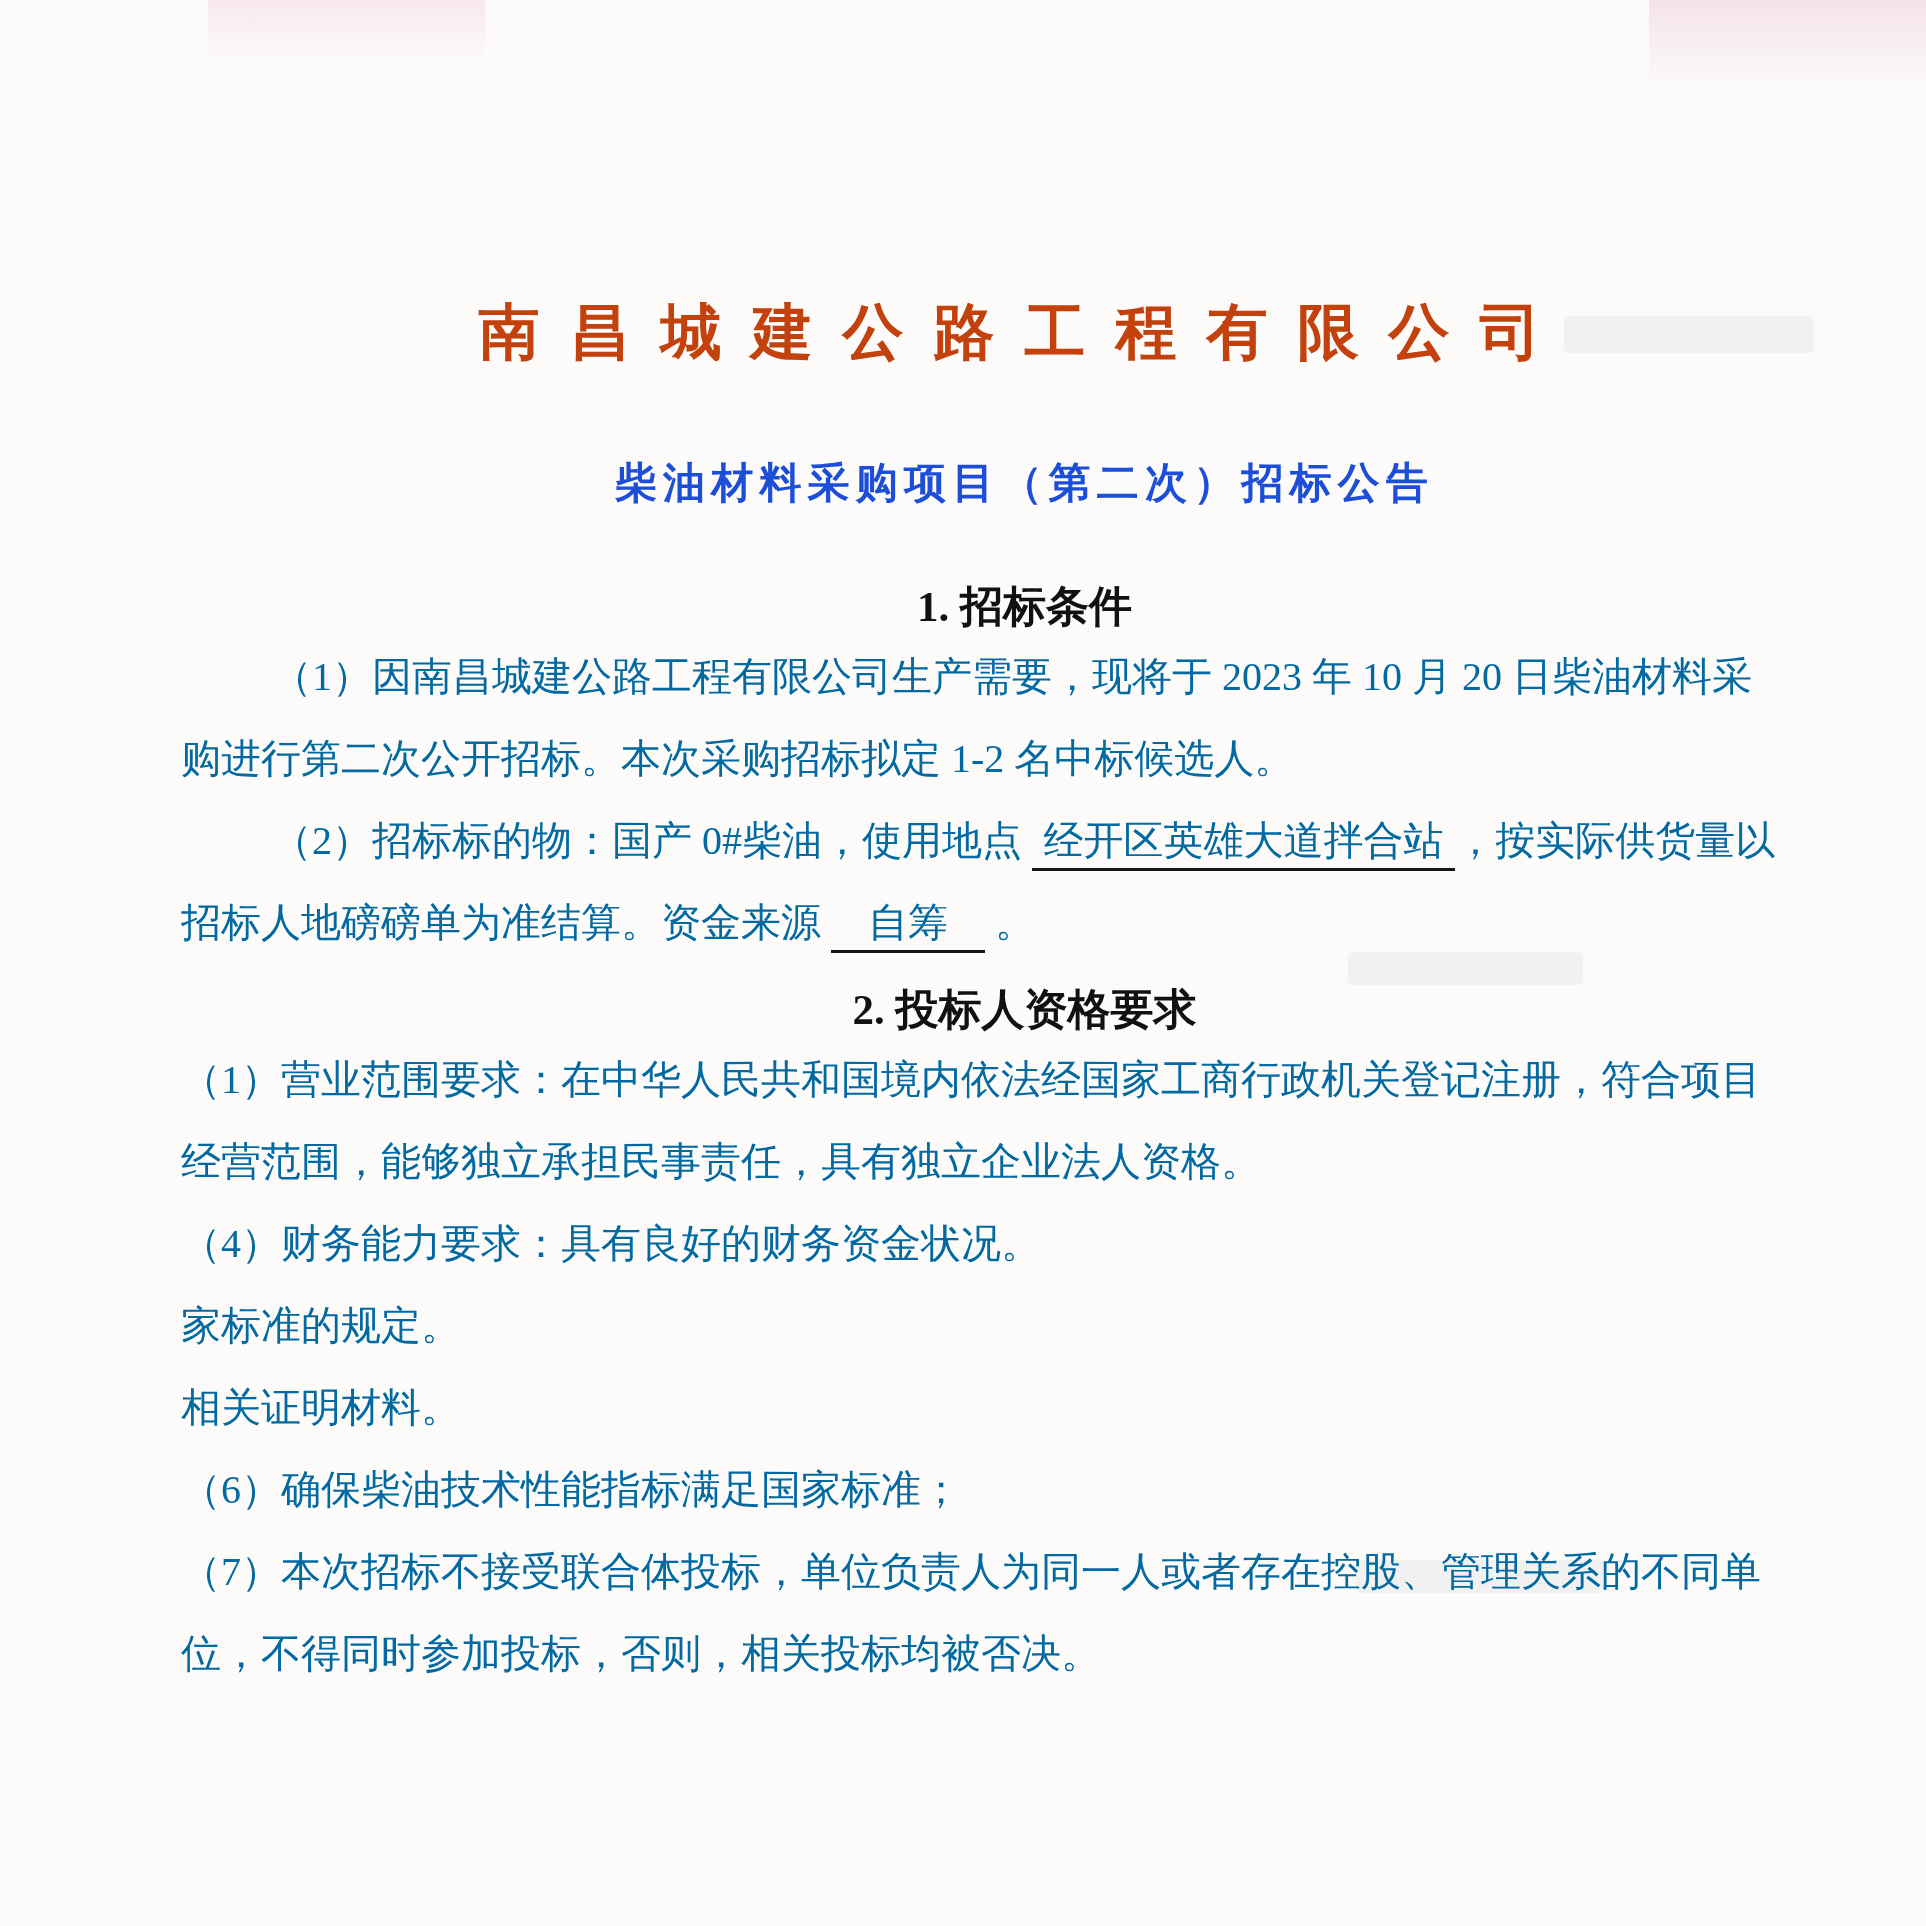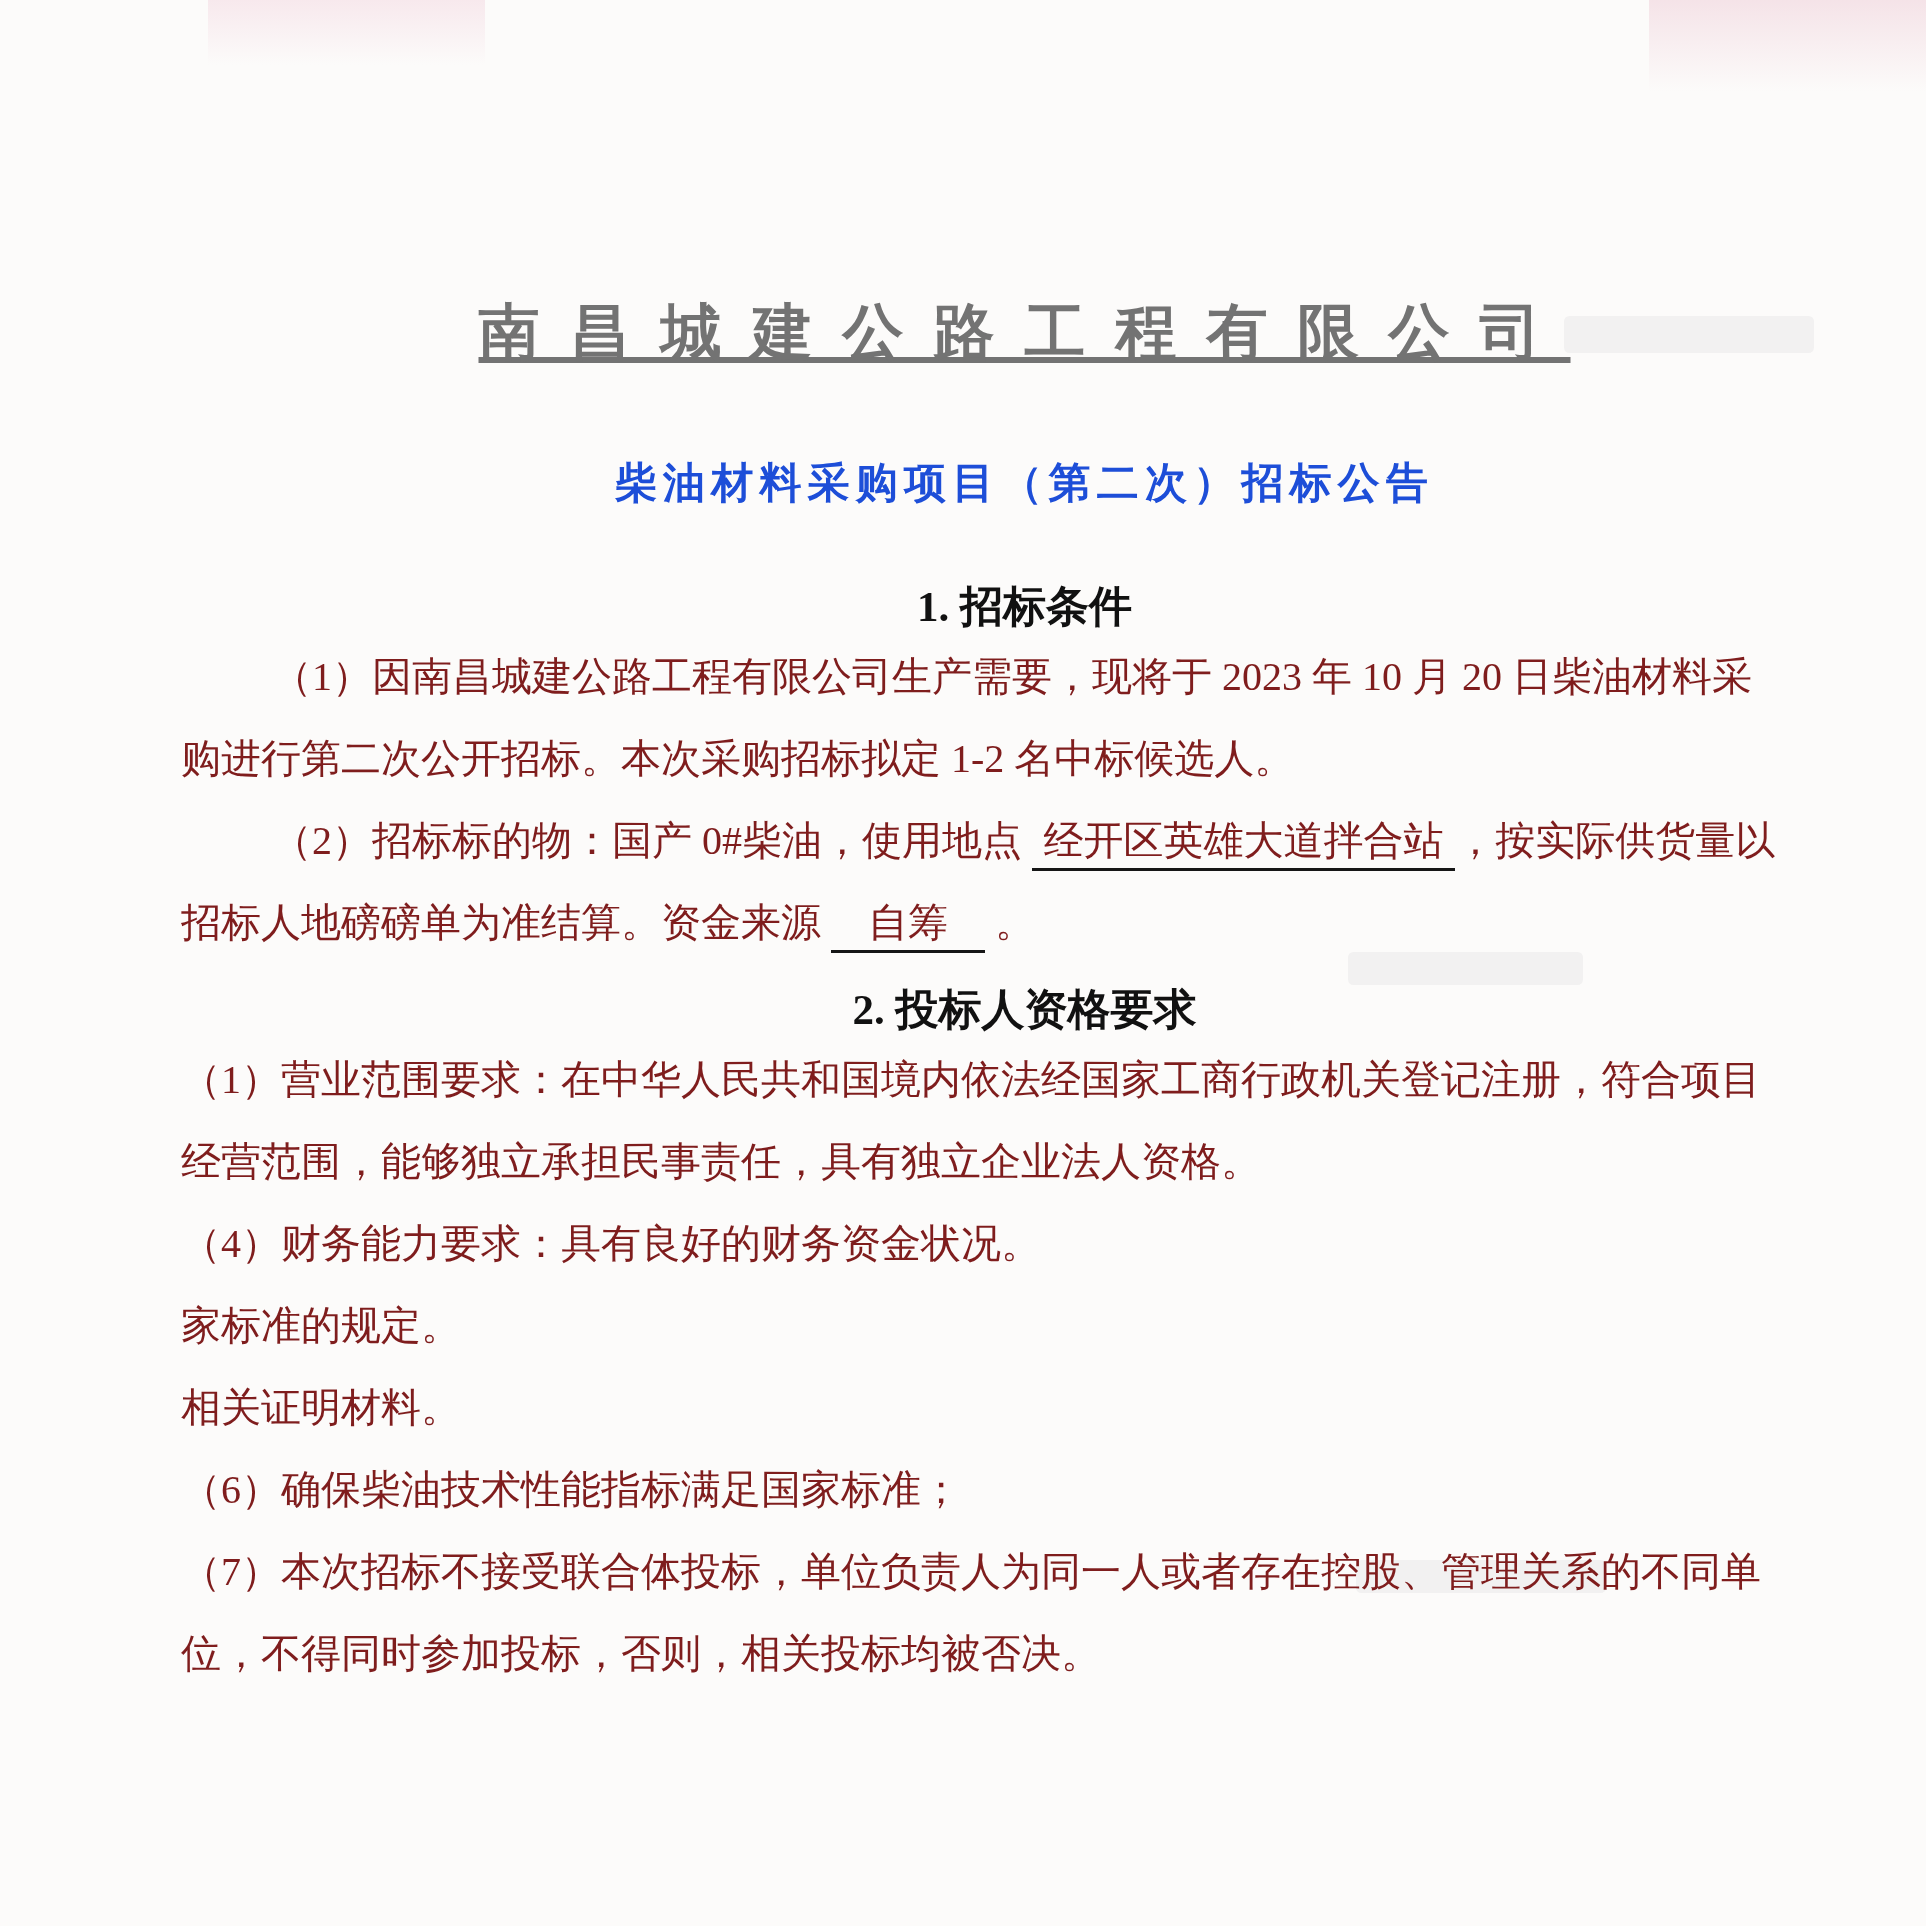--- a/index.html
+++ b/index.html
@@ -19,34 +19,34 @@
     background:linear-gradient(180deg,rgba(233,188,202,.38),rgba(233,188,202,0));}
   .ghost{position:absolute;background:rgba(115,115,132,.07);border-radius:5.4px;}
   .g1{left:1564px;top:316px;width:250px;height:37px;}
   .g2{left:1348px;top:952px;width:235px;height:33px;}
   .g3{left:1356px;top:1560px;width:250px;height:33px;}
 
   .doc{position:absolute;left:181px;top:281px;width:1687px;}
   .title{
     margin:0;text-align:center;
     font-size:61px;font-weight:700;letter-spacing:30px;
-    line-height:104px;white-space:pre;color:#737373;text-decoration:underline;
+    line-height:104px;white-space:pre;color:#c2410c;
   }
   .subtitle{
     margin:58px 0 0 0;text-align:center;
     font-size:42px;font-weight:700;letter-spacing:6.2px;
     line-height:81px;white-space:pre;color:#1d4ed8;
   }
   .sec-heading{
     font-size:43px;font-weight:700;line-height:58px;
     margin-top:17px;white-space:pre;color:#111;text-align:center;
   }
   .sec-heading.first{margin-top:54px;}
   .line{
-    font-size:40px;line-height:82px;white-space:pre;color:#7f1d1d;
+    font-size:40px;line-height:82px;white-space:pre;color:#0369a1;
   }
   .indent{text-indent:91px;}
   .u{
     font-weight:400;
     border-bottom:3.5px solid #161616;
     padding:0 11.6px 4.6px 11.6px;
   }
   .u-wide{padding:0 37px 4.6px 37px;}
 </style>
 </head>

